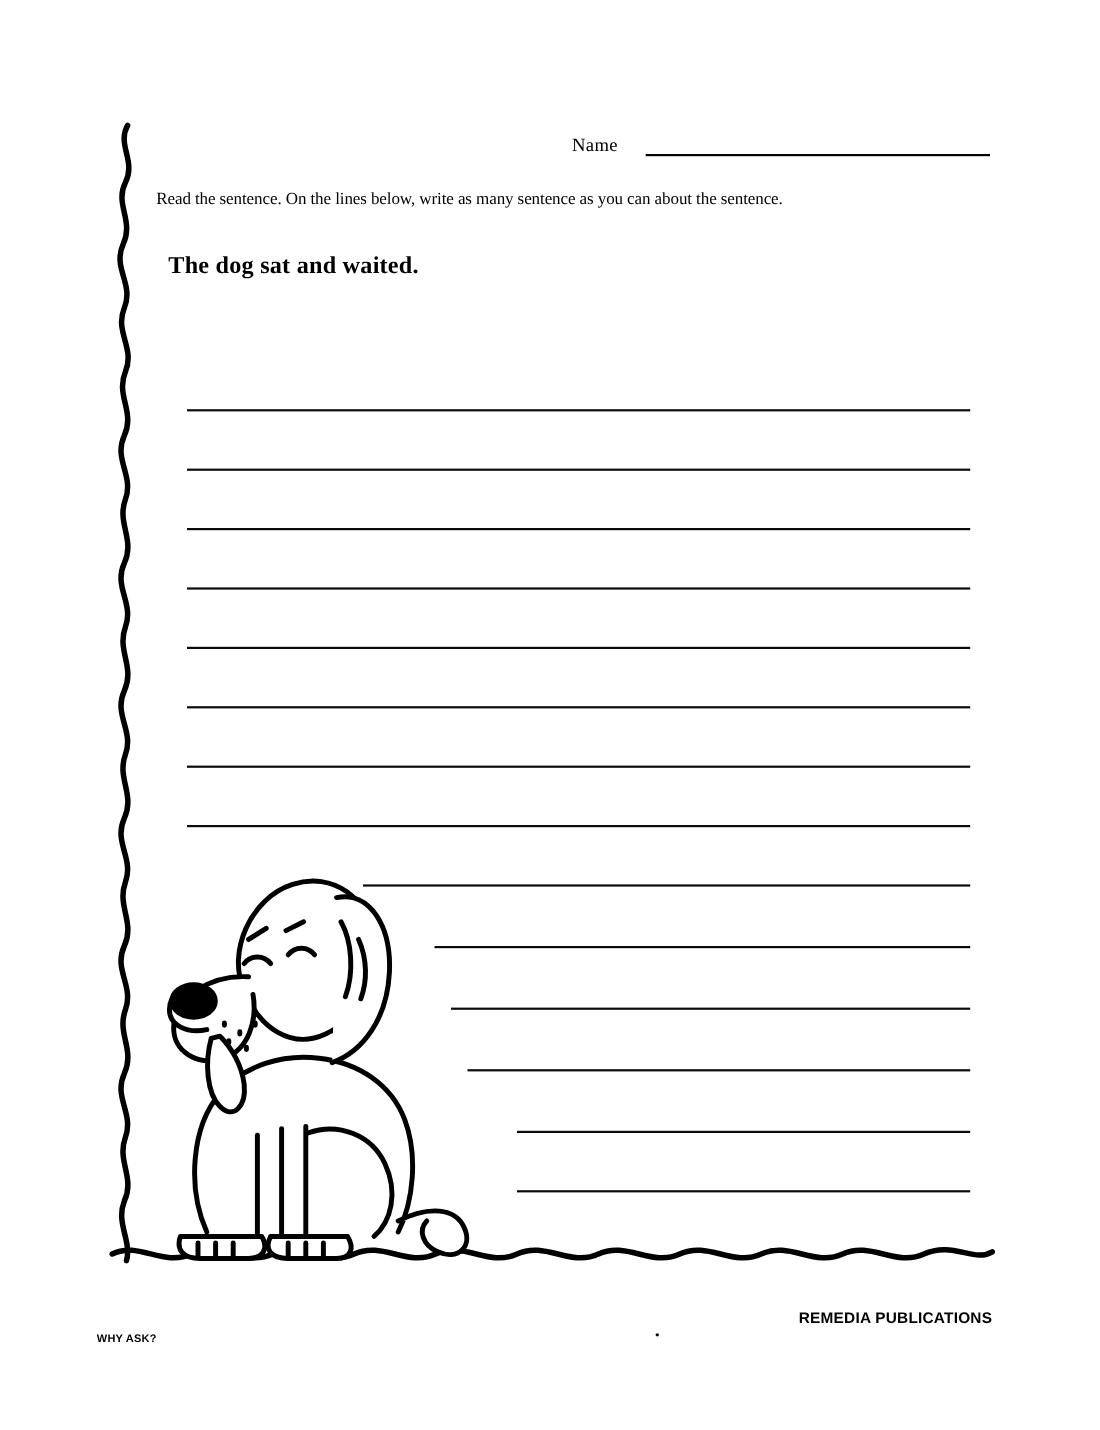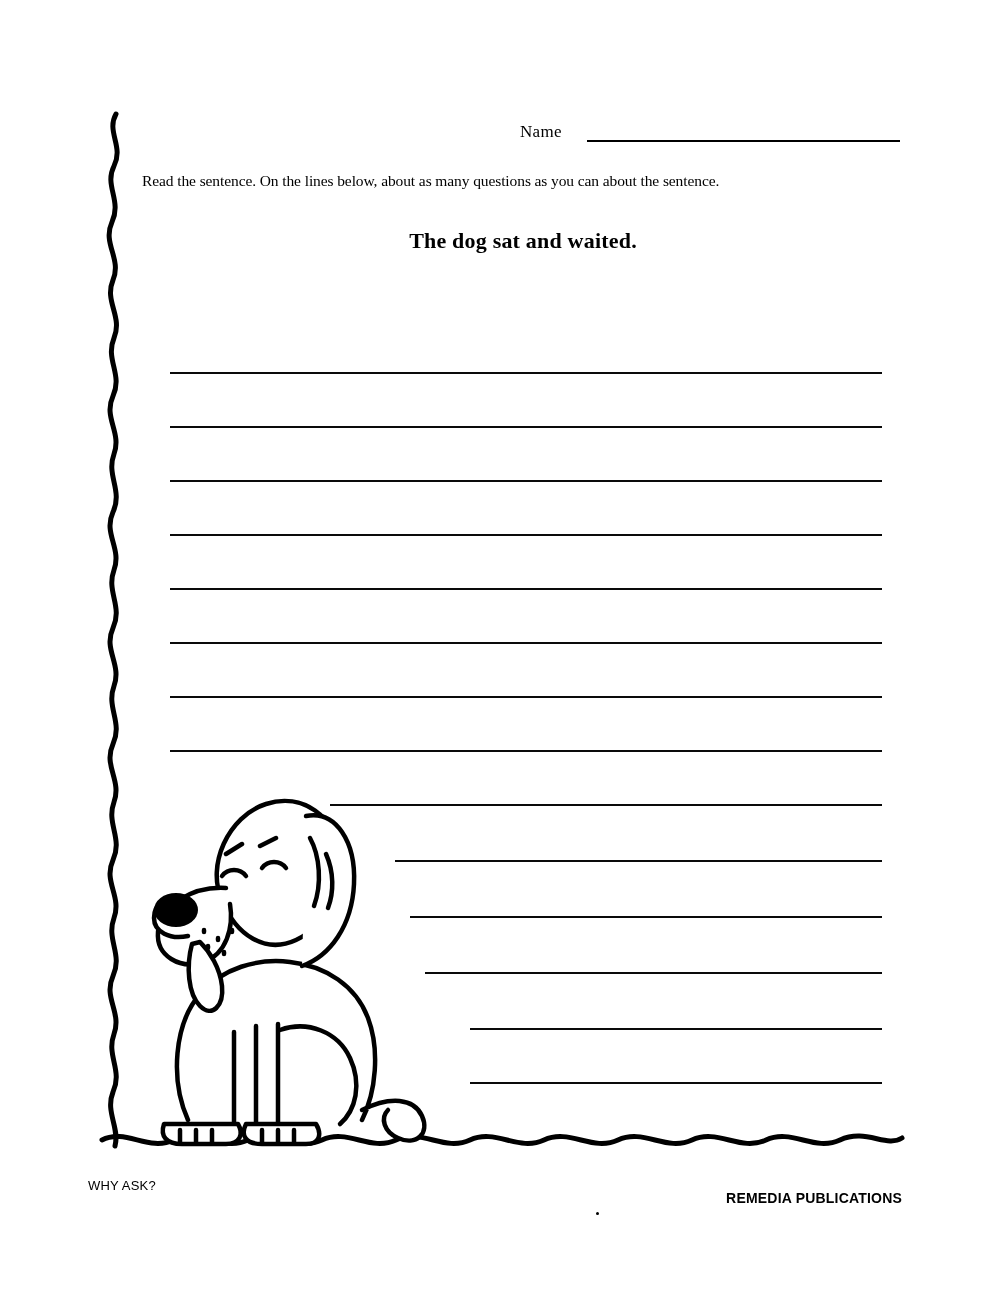--- a/index.html
+++ b/index.html
@@ -55,23 +55,22 @@
     font-size: 15.5px;
     letter-spacing: -0.1px;
     line-height: 1.2;
     white-space: nowrap;
   }
 
   
   .sentence {
     position: absolute;
     top: 228px;
-    left: 163px;
+    left: 153px;
     width: 720px;
-    text-align: center;
     font-family: "Liberation Serif", serif;
     font-weight: bold;
     font-size: 22px;
     letter-spacing: .2px;
   }
 
   
   .lines {
     position: absolute;
     top: 360px;
@@ -107,24 +106,24 @@
     left: 130px;
     top: 780px;
     width: 330px;
     height: 380px;
   }
 
   
   .footer-left {
     position: absolute;
     left: 88px;
-    top: 1178px;
+    top: 1212px;
     font-family: "Liberation Sans", sans-serif;
-    font-weight: normal;
-    font-size: 13px;
+    font-weight: bold;
+    font-size: 10px;
     letter-spacing: .2px;
   }
   .footer-right {
     position: absolute;
     right: 98px;
     top: 1190px;
     font-family: "Liberation Sans", sans-serif;
     font-weight: bold;
     font-size: 14px;
     letter-spacing: .2px;
@@ -163,21 +162,21 @@
              C474,16 496,40 522,28 C548,16 570,40 596,28
              C622,16 644,40 670,28 C696,16 718,40 744,28
              C770,16 790,36 806,26" fill="none" stroke="#000" stroke-width="5" stroke-linecap="round"></path>
   </svg>
 
   <div class="name-row">
     <span class="name-label">Name</span>
     <span class="name-rule"></span>
   </div>
 
-  <div class="directions">Read the sentence. On the lines below, about as many questions as you can about the sentence.</div>
+  <div class="directions">Read the sentence. On the lines below, write as many sentence as you can about the sentence.</div>
 
   <div class="sentence">The dog sat and waited.</div>
 
   <div class="lines">
       <div class="wline" style="left: 170px; top: 12px; width: 712px;"></div>
       <div class="wline" style="left: 170px; top: 66px; width: 712px;"></div>
       <div class="wline" style="left: 170px; top: 120px; width: 712px;"></div>
       <div class="wline" style="left: 170px; top: 174px; width: 712px;"></div>
       <div class="wline" style="left: 170px; top: 228px; width: 712px;"></div>
       <div class="wline" style="left: 170px; top: 282px; width: 712px;"></div>

